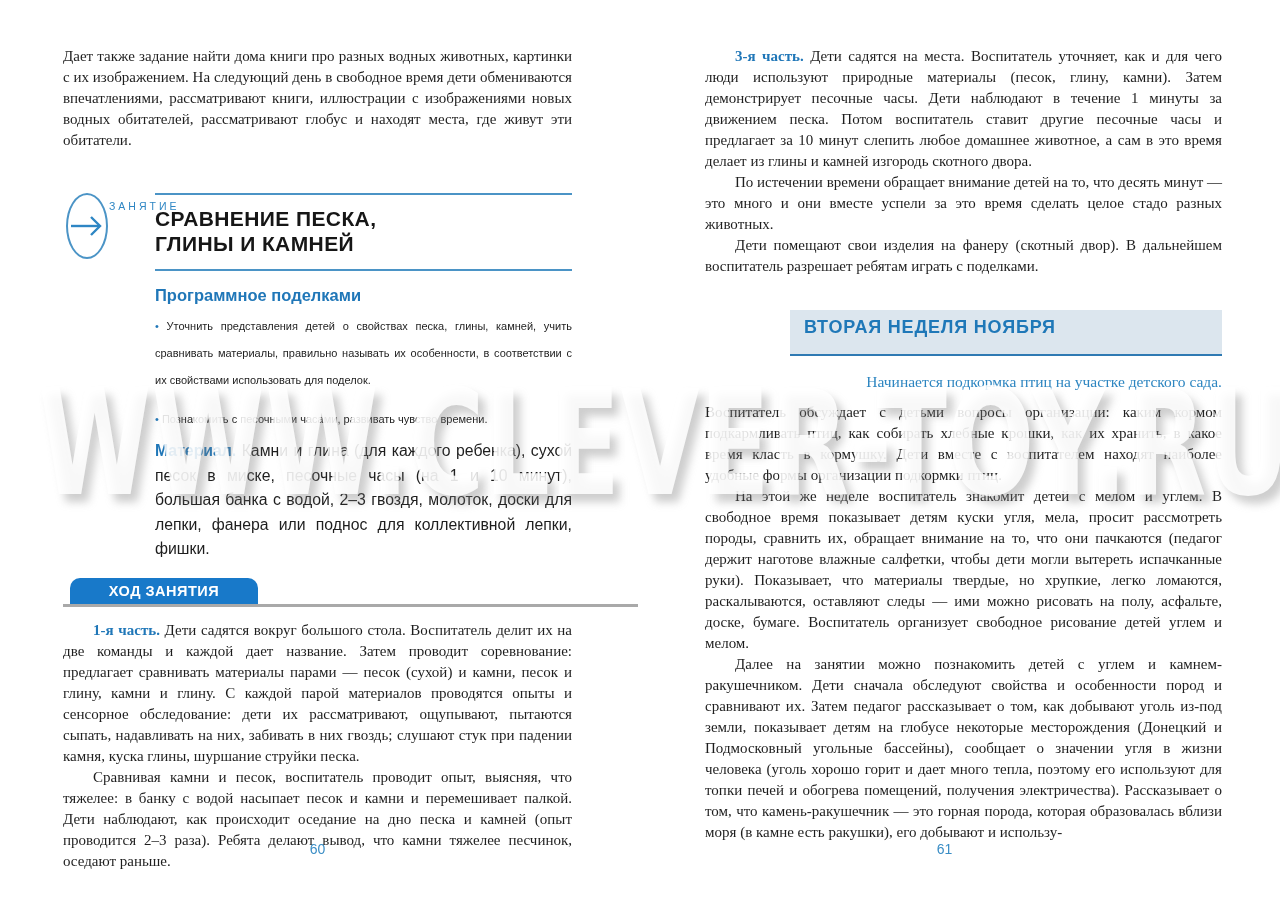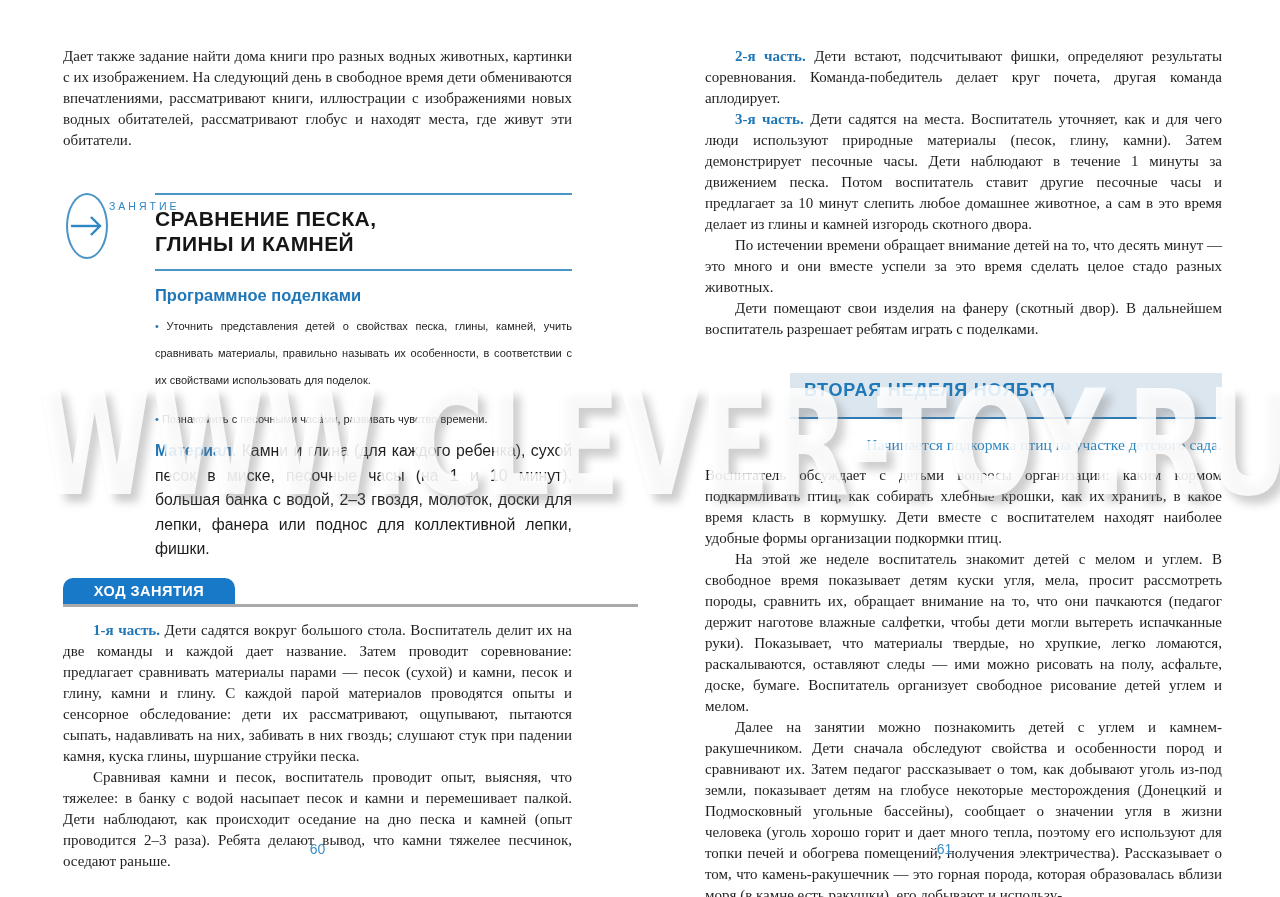--- a/index.html
+++ b/index.html
@@ -32,23 +32,23 @@
 
   .program{margin-left:92px;font-family:"Liberation Sans","DejaVu Sans",sans-serif;}
   .program-heading{color:var(--accent);font-weight:bold;font-size:16.5px;margin-top:15px;}
   .bullet-item{font-size:11px;line-height:27px;text-align:justify;margin-top:8px;}
   .bullet-item:last-of-type{margin-top:12px;}
   .bullet{color:var(--accent);}
   .material-p{font-size:15.8px;line-height:24.5px;text-align:justify;margin-top:6px;}
   .material-label{color:var(--accent);font-weight:bold;}
 
   .badge-row{width:575px;border-bottom:3px solid var(--gray-rule);margin-top:16px;}
-  .course-badge{display:inline-block;background:var(--badge);color:#fff;
+  .course-badge{display:inline-block;margin-left:7px;background:var(--badge);color:#fff;
           font-family:"Liberation Sans","DejaVu Sans",sans-serif;font-weight:bold;font-size:14.5px;
-          letter-spacing:0.5px;padding:5px 0;width:172px;text-align:center;
+          letter-spacing:0.5px;padding:5px 0;width:188px;text-align:center;
           border-radius:10px 10px 0 0;vertical-align:bottom;}
 
   .body-paras{margin-top:13px;}
 
   
   .week-banner{margin-left:85px;margin-top:33px;background:var(--banner-bg);
           border-bottom:2px solid var(--banner-border);padding:7px 8px 16px 14px;
           font-family:"Liberation Sans","DejaVu Sans",sans-serif;font-weight:bold;
           font-size:18px;letter-spacing:0.8px;color:#1f78b8;}
   .week-subtitle{text-align:right;font-family:Liberation Serif, serif;
@@ -101,22 +101,20 @@
 
   <div class="body-paras">
     <p class="serif-p indent"><span class="lead">1-я часть.</span>
       <span>Дети садятся вокруг большого стола. Воспитатель делит их на две команды и каждой дает название. Затем проводит соревнование: предлагает сравнивать материалы парами — песок (сухой) и камни, песок и глину, камни и глину. С каждой парой материалов проводятся опыты и сенсорное обследование: дети их рассматривают, ощупывают, пытаются сыпать, надавливать на них, забивать в них гвоздь; слушают стук при падении камня, куска глины, шуршание струйки песка.</span></p>
     <p class="serif-p indent">Сравнивая камни и песок, воспитатель проводит опыт, выясняя, что тяжелее: в банку с водой насыпает песок и камни и перемешивает палкой. Дети наблюдают, как происходит оседание на дно песка и камней (опыт проводится 2–3 раза). Ребята делают вывод, что камни тяжелее песчинок, оседают раньше.</p>
 
   </div>
 </div>
 
 <div class="col col-right">
-  <p class="serif-p indent"><span class="lead">2-я часть.</span>
-    <span>Дети встают, подсчитывают фишки, определяют результаты соревнования. Команда-победитель делает круг почета, другая команда аплодирует.</span></p>
   <p class="serif-p indent"><span class="lead">3-я часть.</span>
     <span>Дети садятся на места. Воспитатель уточняет, как и для чего люди используют природные материалы (песок, глину, камни). Затем демонстрирует песочные часы. Дети наблюдают в течение 1 минуты за движением песка. Потом воспитатель ставит другие песочные часы и предлагает за 10 минут слепить любое домашнее животное, а сам в это время делает из глины и камней изгородь скотного двора.</span></p>
   <p class="serif-p indent">По истечении времени обращает внимание детей на то, что десять минут — это много и они вместе успели за это время сделать целое стадо разных животных.</p>
   <p class="serif-p indent">Дети помещают свои изделия на фанеру (скотный двор). В дальнейшем воспитатель разрешает ребятам играть с поделками.</p>
 
   <div class="week-banner">ВТОРАЯ НЕДЕЛЯ НОЯБРЯ</div>
   <div class="week-subtitle">Начинается подкормка птиц на участке детского сада.</div>
 
   <p class="serif-p">Воспитатель обсуждает с детьми вопросы организации: каким кормом подкармливать птиц, как собирать хлебные крошки, как их хранить, в какое время класть в кормушку. Дети вместе с воспитателем находят наиболее удобные формы организации подкормки птиц.</p>
   <p class="serif-p indent">На этой же неделе воспитатель знакомит детей с мелом и углем. В свободное время показывает детям куски угля, мела, просит рассмотреть породы, сравнить их, обращает внимание на то, что они пачкаются (педагог держит наготове влажные салфетки, чтобы дети могли вытереть испачканные руки). Показывает, что материалы твердые, но хрупкие, легко ломаются, раскалываются, оставляют следы — ими можно рисовать на полу, асфальте, доске, бумаге. Воспитатель организует свободное рисование детей углем и мелом.</p>

